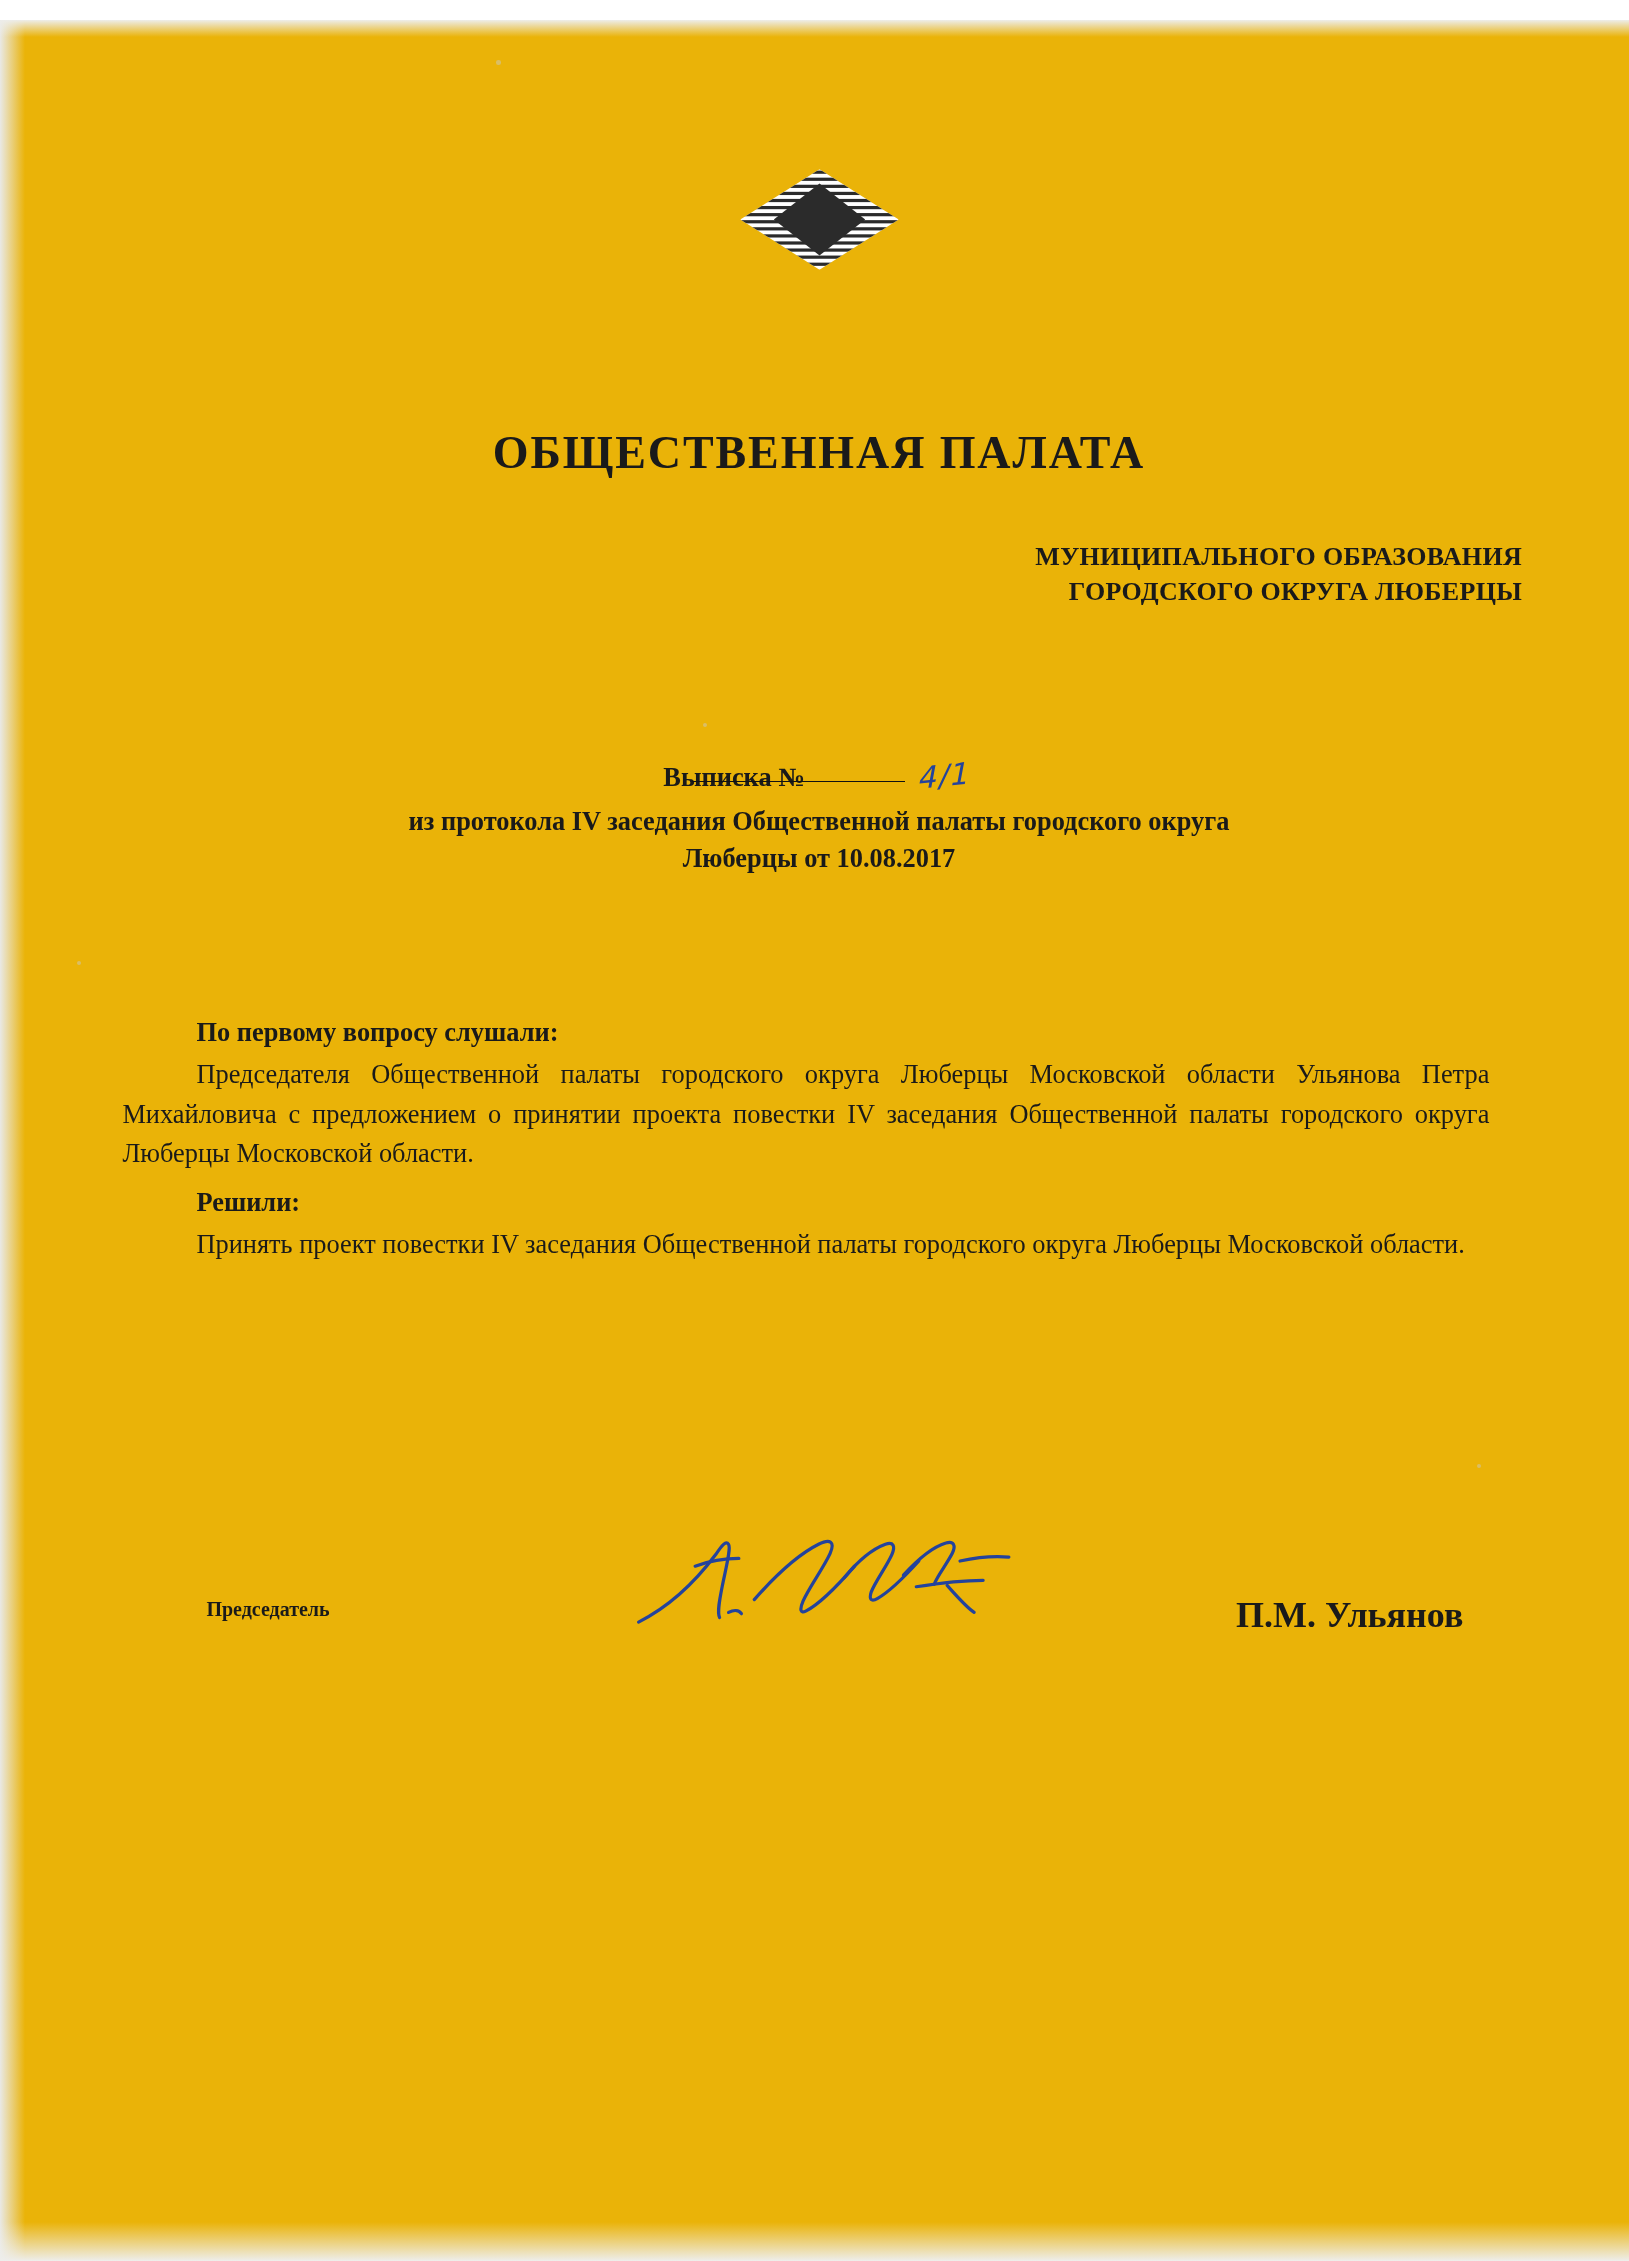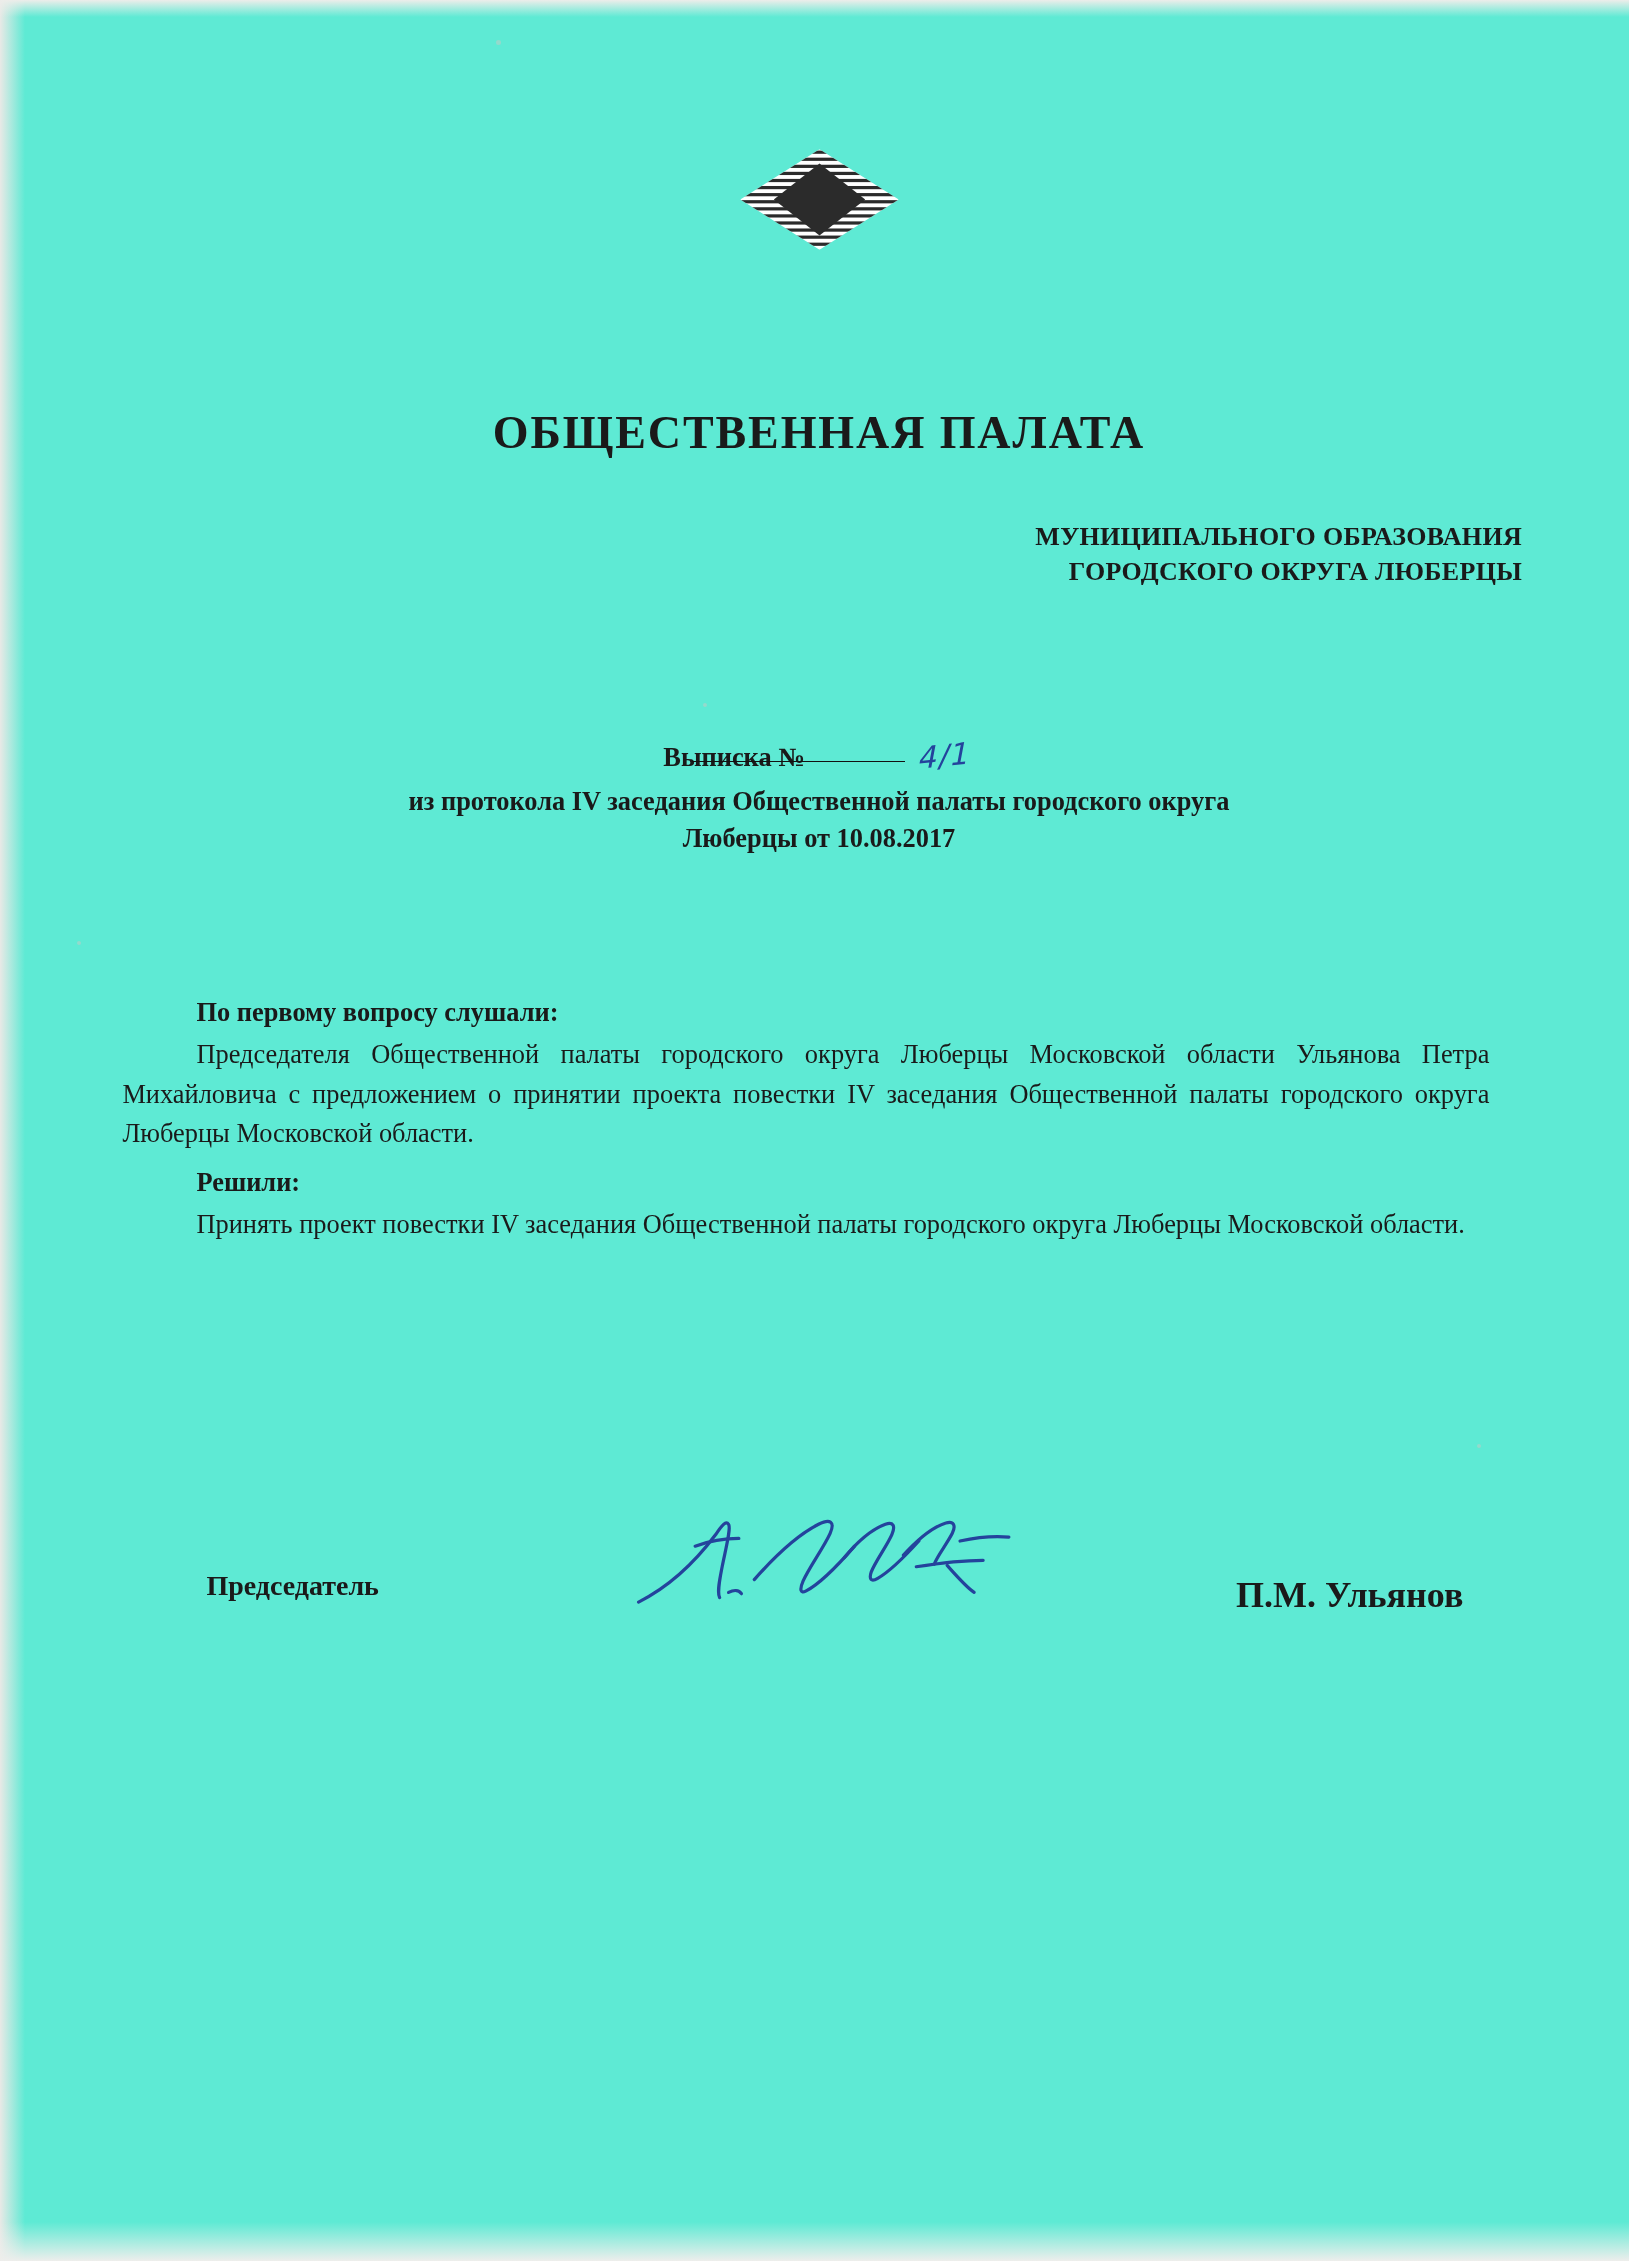--- a/index.html
+++ b/index.html
@@ -11,21 +11,22 @@
     width: 1630px;
     height: 2261px;
     font-family: "Liberation Serif", serif;
     color: #1a1a1a;
     position: relative;
     overflow: hidden;
   }
   .page {
     position: absolute;
     inset: 0;
-    background: #5eead4;
+    background: #eab308;
+    margin-top: 20px;
   }
   
   .scan-edge-left {
     position: absolute;
     left: 0; top: 0; bottom: 0;
     width: 24.5px;
     background: linear-gradient(to right, #e9e9e6, rgba(255,255,255,0));
     pointer-events: none;
   }
   .scan-edge-top {
@@ -156,22 +157,22 @@
   .sign-row {
     position: absolute;
     top: 1522px;
     left: 6.4px;
     width: 1367px;
     height: 116px;
   }
   .sign-title {
     position: absolute;
     left: 84px;
-    top: 48px;
-    font-size: 28px;
+    top: 56px;
+    font-size: 20px;
     font-weight: bold;
   }
   .sign-name {
     position: absolute;
     right: 26px;
     top: 52px;
     font-size: 36px;
     font-weight: bold;
   }
   .signature {

